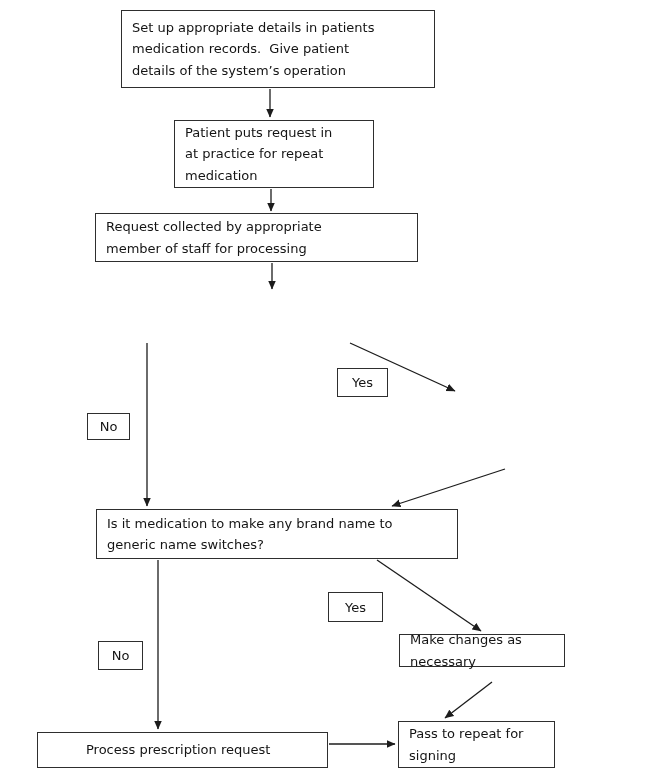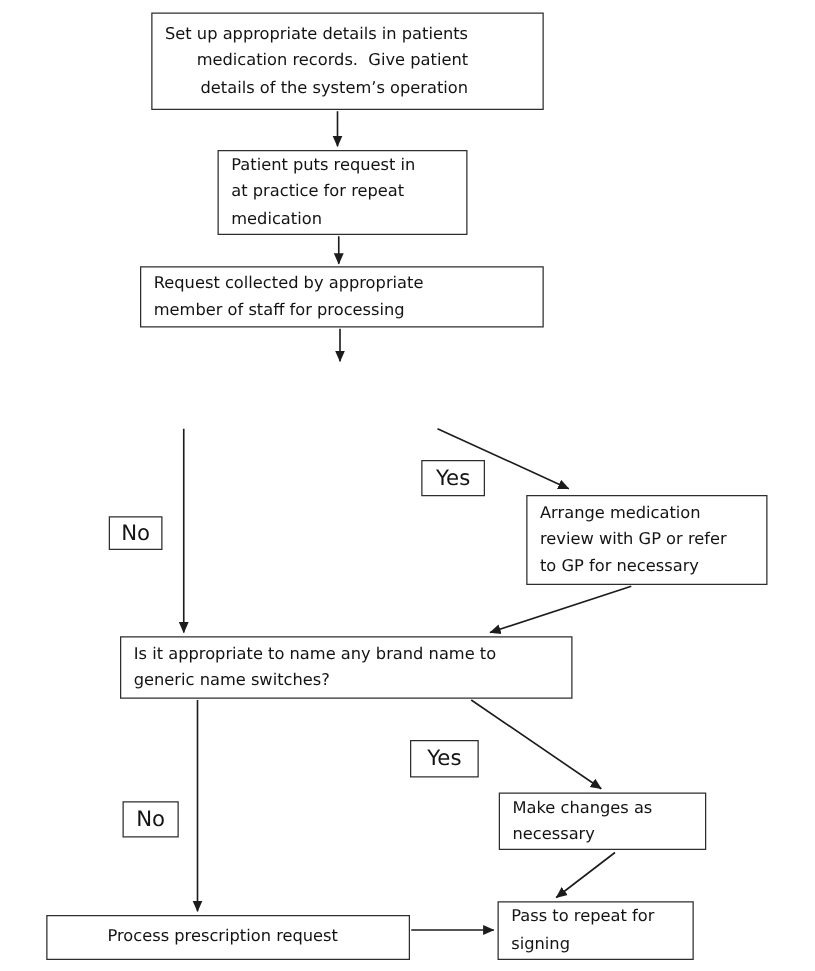--- a/index.html
+++ b/index.html
@@ -36,31 +36,31 @@
     white-space: pre-wrap;
   }
   .label-node {
     position: absolute;
     box-sizing: border-box;
     border: 1.5px solid #2e2e2e;
     background: #ffffff;
     display: flex;
     align-items: center;
     justify-content: center;
-    font-size: 17px;
+    font-size: 13px;
     color: #141414;
   }
   
-  .n-setup        { left: 121px; top: 10px;  width: 314px; height: 78px; text-align: right; }
+  .n-setup        { left: 121px; top: 10px;  width: 314px; height: 78px; }
   .n-patient-req  { left: 174px; top: 120px; width: 200px; height: 68px; }
-  .n-collected    { left: 112px; top: 213px; width: 323px; height: 49px; }
+  .n-collected    { left: 95px; top: 213px; width: 323px; height: 49px; }
   .n-clarify      { left: 72px;  top: 291px; width: 453px; height: 51px; }
   .n-arrange      { left: 421px; top: 396px; width: 193px; height: 72px; }
   .n-brand        { left: 96px;  top: 509px; width: 362px; height: 50px; }
-  .n-changes      { left: 399px; top: 634px; width: 166px; height: 46px; }
+  .n-changes      { left: 399px; top: 634px; width: 166px; height: 33px; }
   .n-process      { left: 37px;  top: 732px; width: 291px; height: 36px; padding-left: 48px; }
   .n-pass         { left: 398px; top: 721px; width: 157px; height: 47px; }
   
   .l-yes1 { left: 337px; top: 368px; width: 51px; height: 29px; }
   .l-no1  { left: 87px;  top: 413px; width: 43px; height: 27px; }
   .l-yes2 { left: 328px; top: 592px; width: 55px; height: 30px; }
   .l-no2  { left: 98px;  top: 641px; width: 45px; height: 29px; }
 
   .arrow-layer line { stroke: #1c1c1c; stroke-width: 1.3; }
 </style>
@@ -92,25 +92,22 @@
 details of the system’s operation</div>
 
   <div class="node n-patient-req">Patient puts request in
 at practice for repeat
 medication</div>
 
   <div class="node n-collected">Request collected by appropriate
 member of staff for processing</div>
 
 
-  <div class="node n-arrange">Arrange medication
-review with GP or refer
-to GP for necessary</div>
 
-  <div class="node n-brand">Is it appropriate to name any brand name to
+  <div class="node n-brand">Is it medication to make any brand name to
 generic name switches?</div>
 
   <div class="node n-changes">Make changes as
 necessary</div>
 
   <div class="node n-process">Process prescription request</div>
 
   <div class="node n-pass">Pass to repeat for
 signing</div>
 

